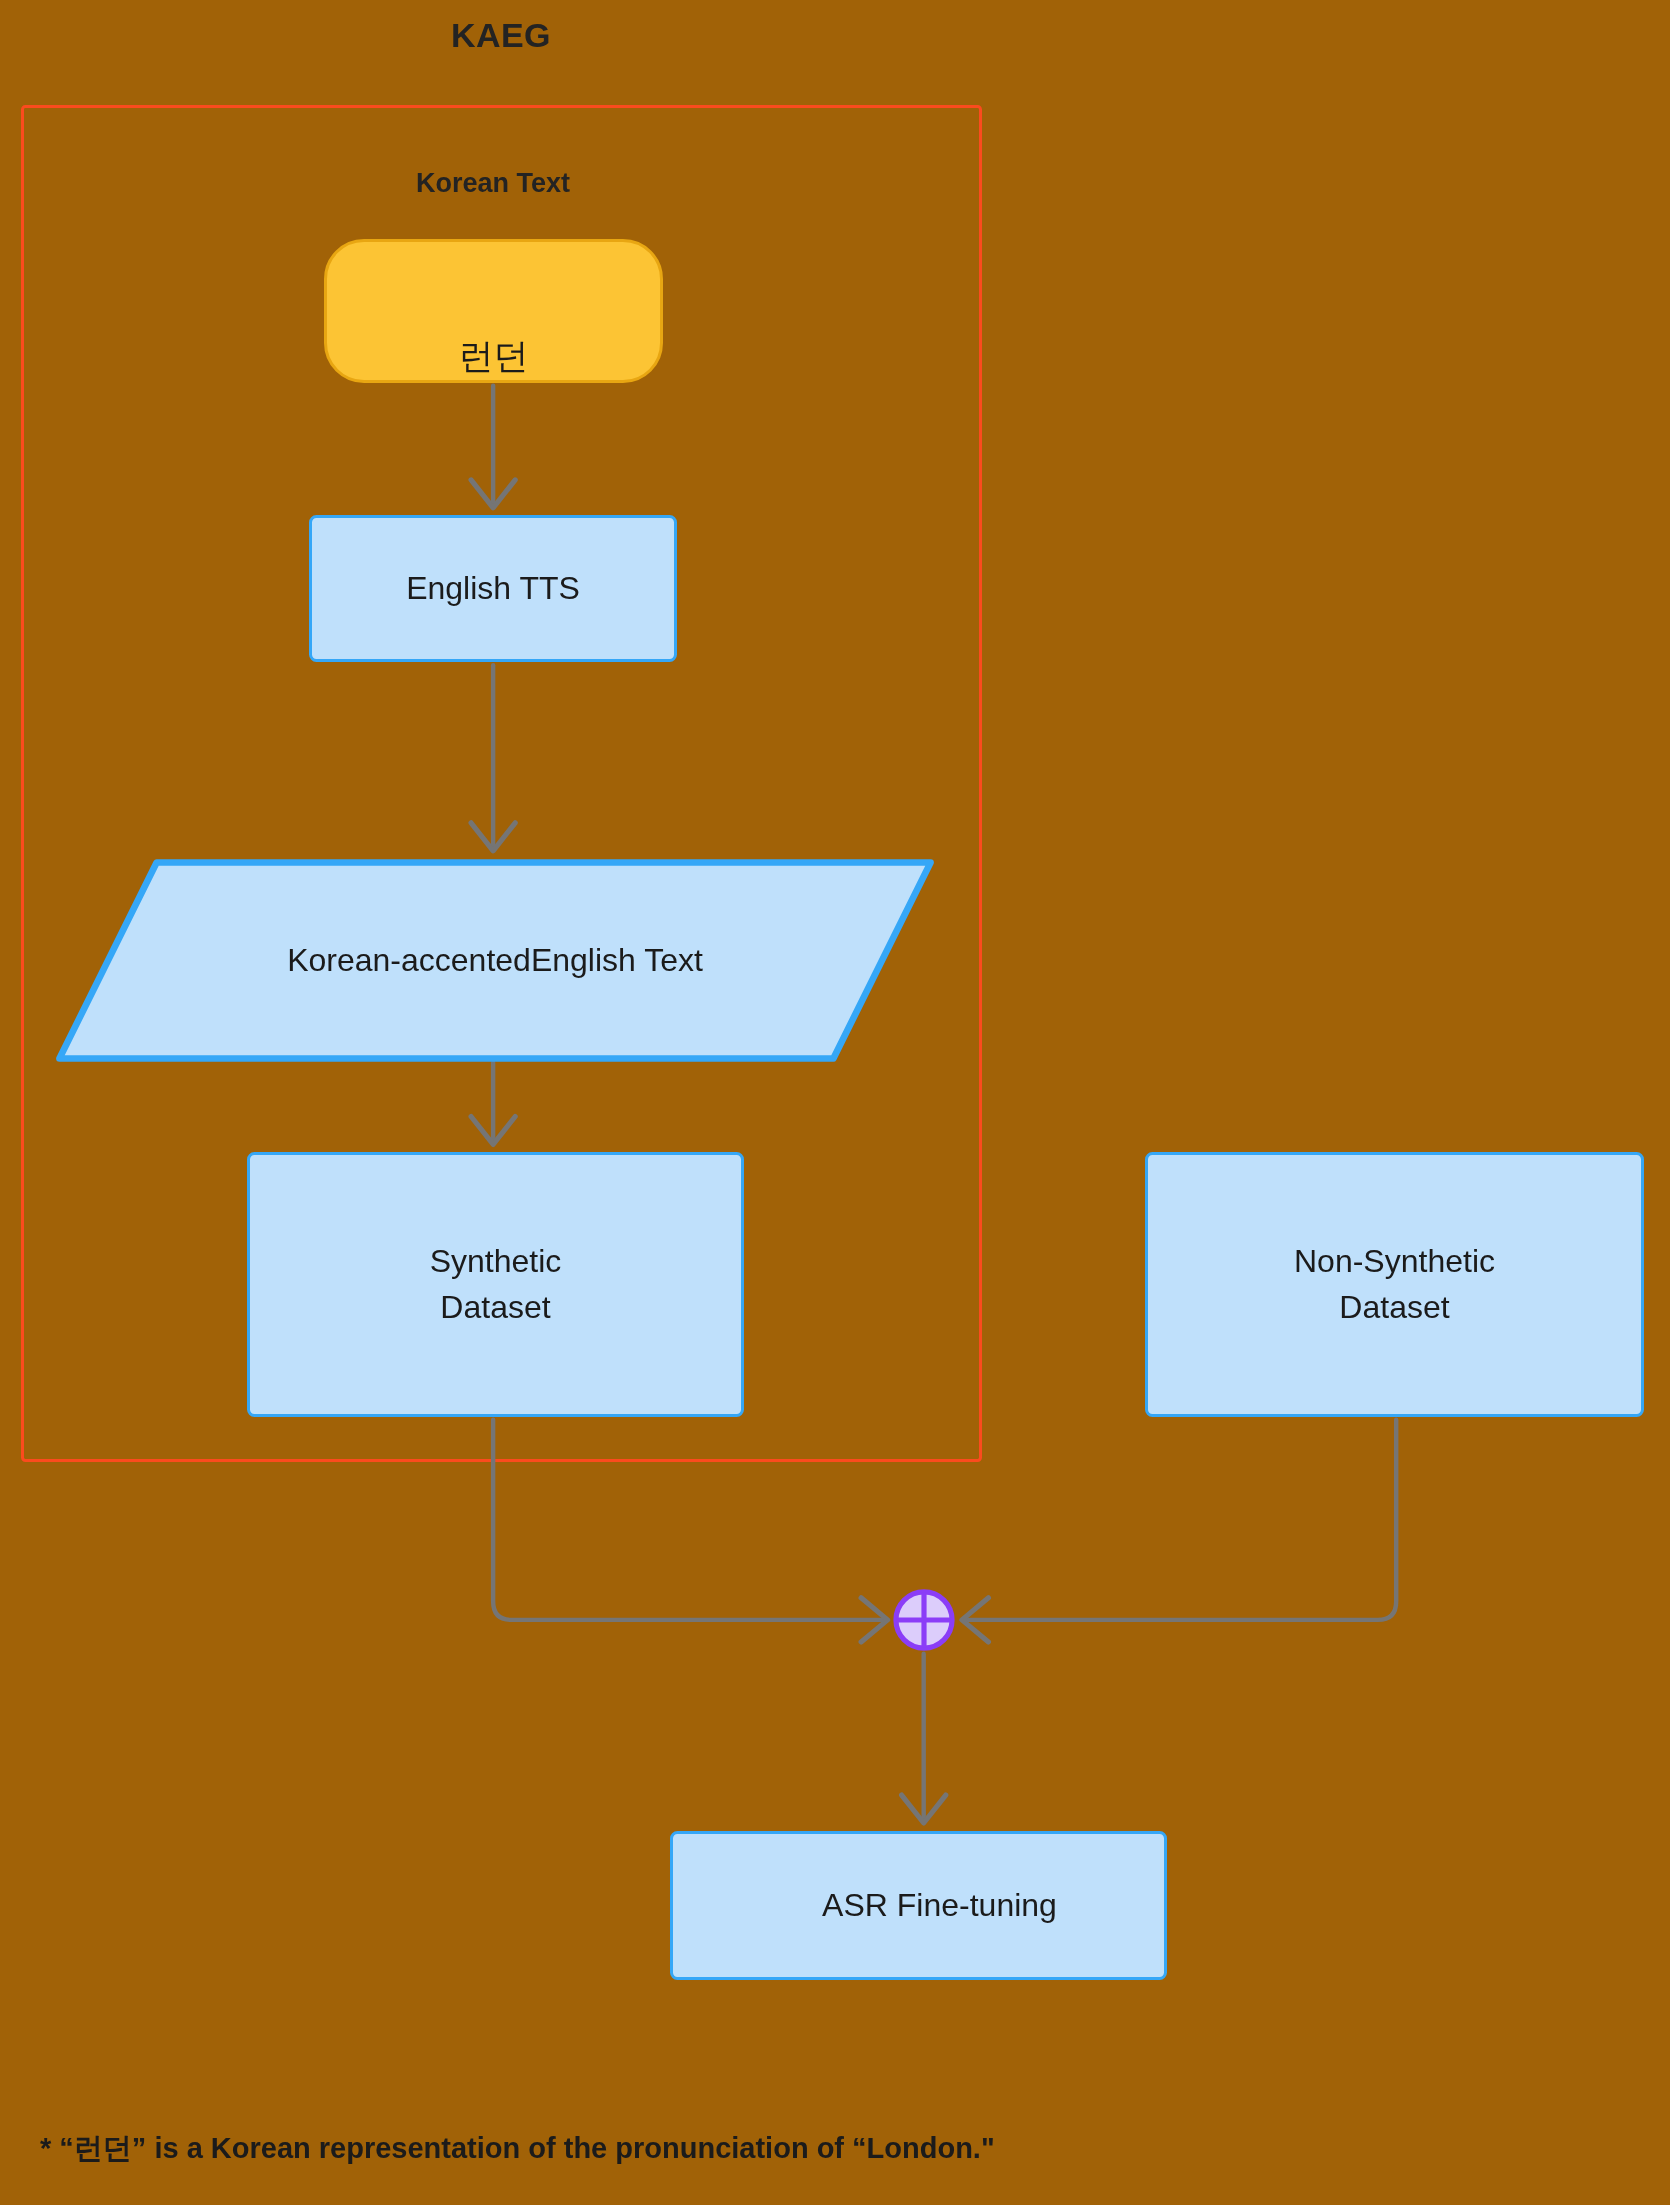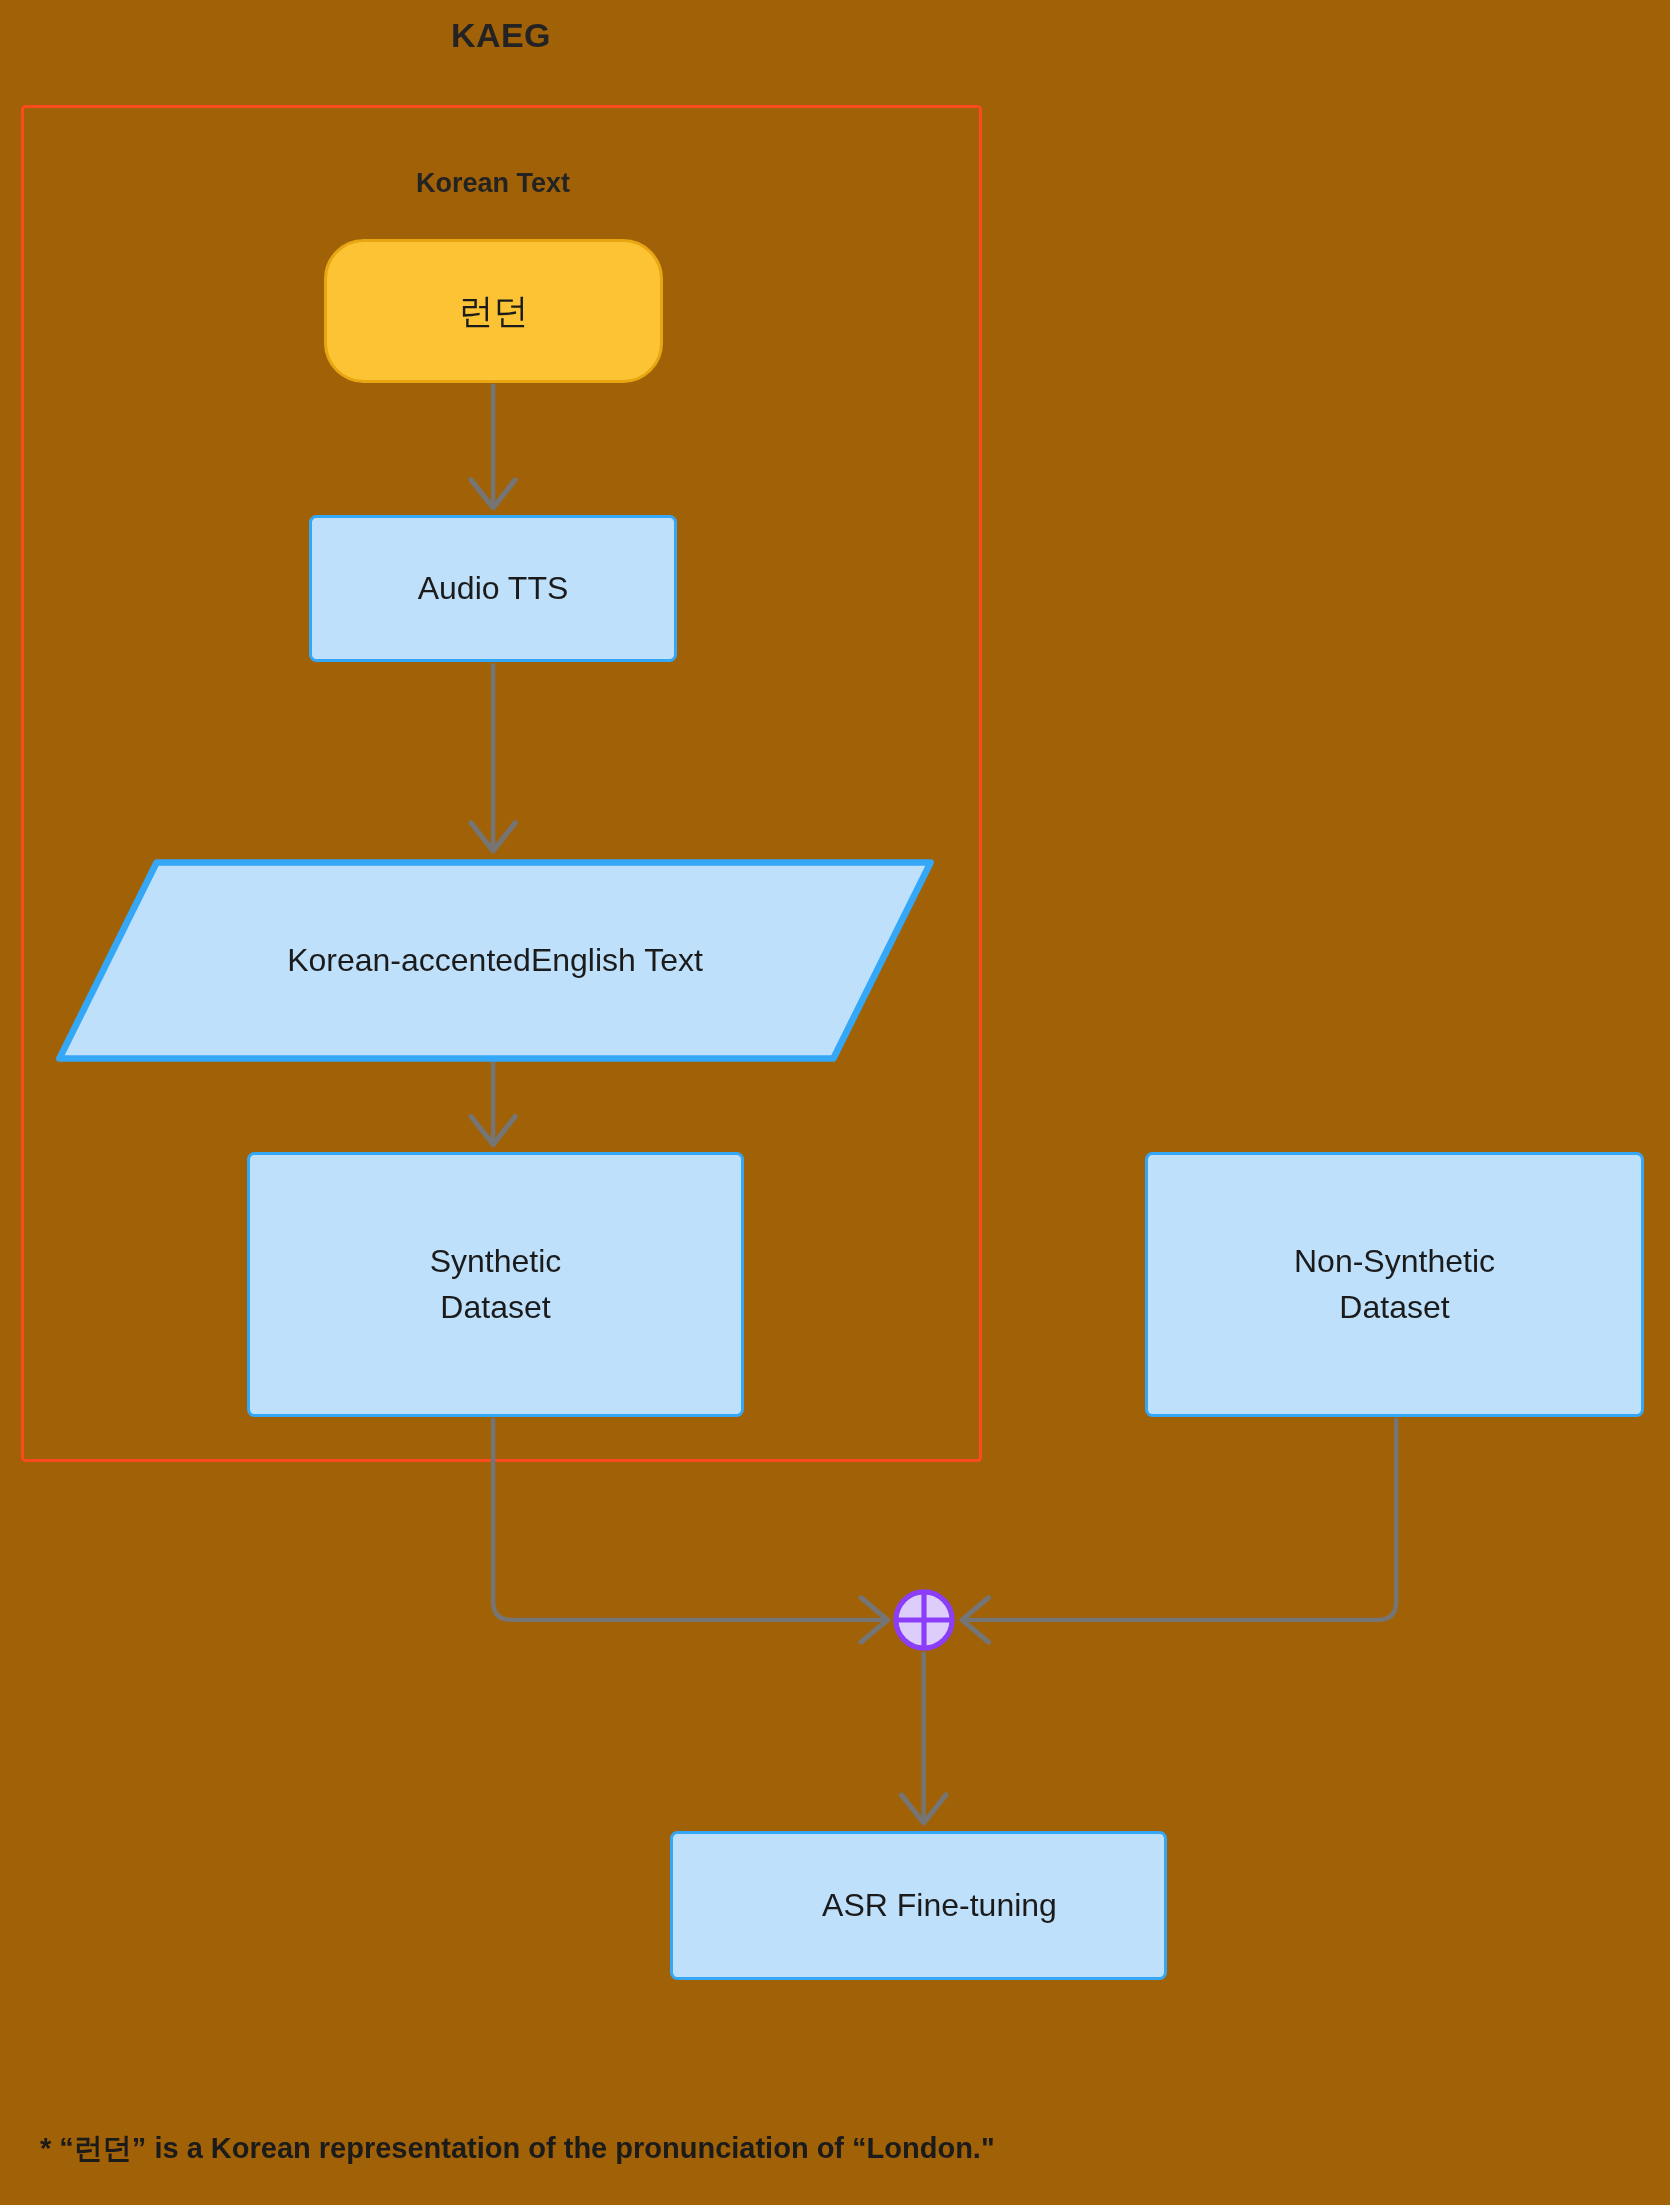--- a/index.html
+++ b/index.html
@@ -56,21 +56,21 @@
   #korean-text-node {
     left: 324px;
     top: 239px;
     width: 339px;
     height: 144px;
     background: #FCC434;
     border: 3.7px solid #E8A612;
     border-radius: 40px;
     box-sizing: border-box;
     display: flex;
-    align-items: center;
+    align-items: flex-end;
     justify-content: center;
     font-size: 35px;
     color: #1b1b1b;
   }
 
   
   .blue-box {
     background: #BFE0FB;
     border: 3.7px solid #35A7F7;
     border-radius: 7.4px;
@@ -215,21 +215,21 @@
       <path class="edge" d="M1255,2247 L1255,2473"></path>
       <path class="arrowhead" d="M1225,2439 L1255,2477 L1285,2439"></path>
     </g>
   </svg>
 
   <div class="abs" id="korean-text-node">
     <span>런던</span>
   </div>
 
   <div class="abs blue-box" id="korean-tts-node">
-    <span>Audio TTS</span>
+    <span>English TTS</span>
   </div>
 
   <div class="abs" id="audio-node-wrap">
     <svg width="880" height="205" viewBox="0 0 1195 278">
       <path d="M138,6 L1189,6 L1057,272 L6,272 Z" fill="#BFE0FB" stroke="#35A7F7" stroke-width="9" stroke-linejoin="round"></path>
     </svg>
   </div>
   <div class="abs" id="audio-node-text">
     <span>Korean-accented</span>
     <span>English Text</span>

